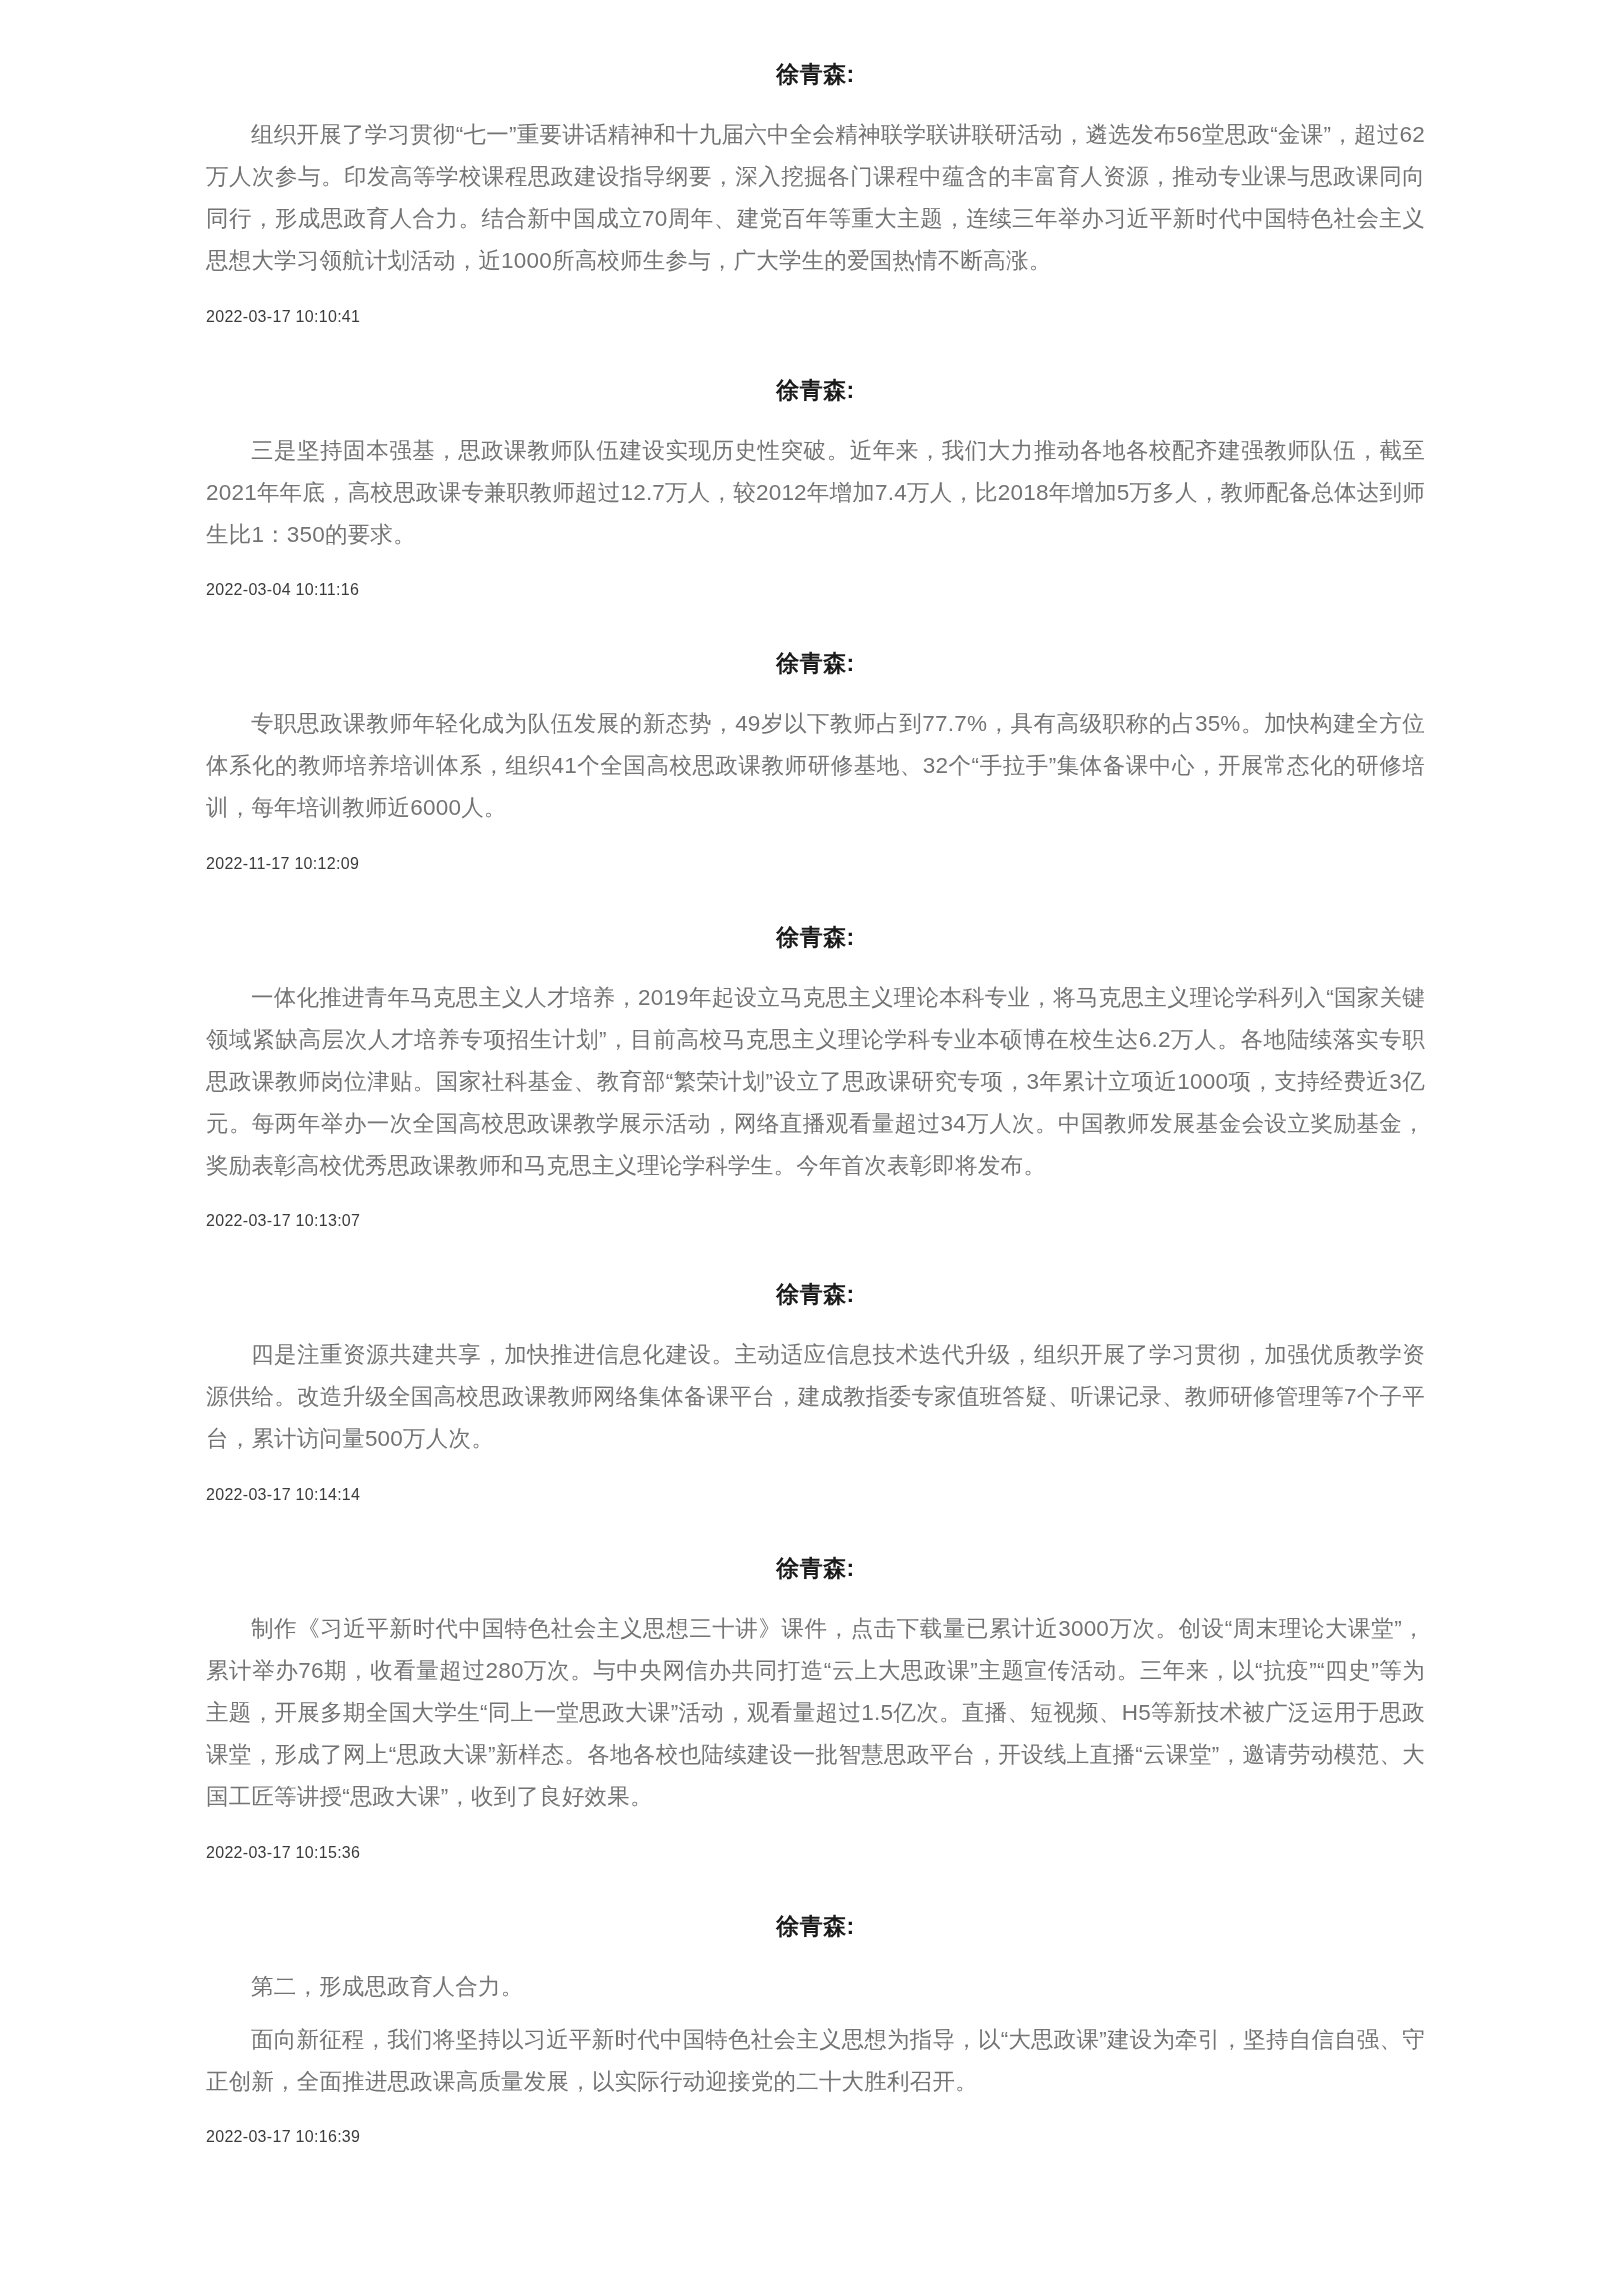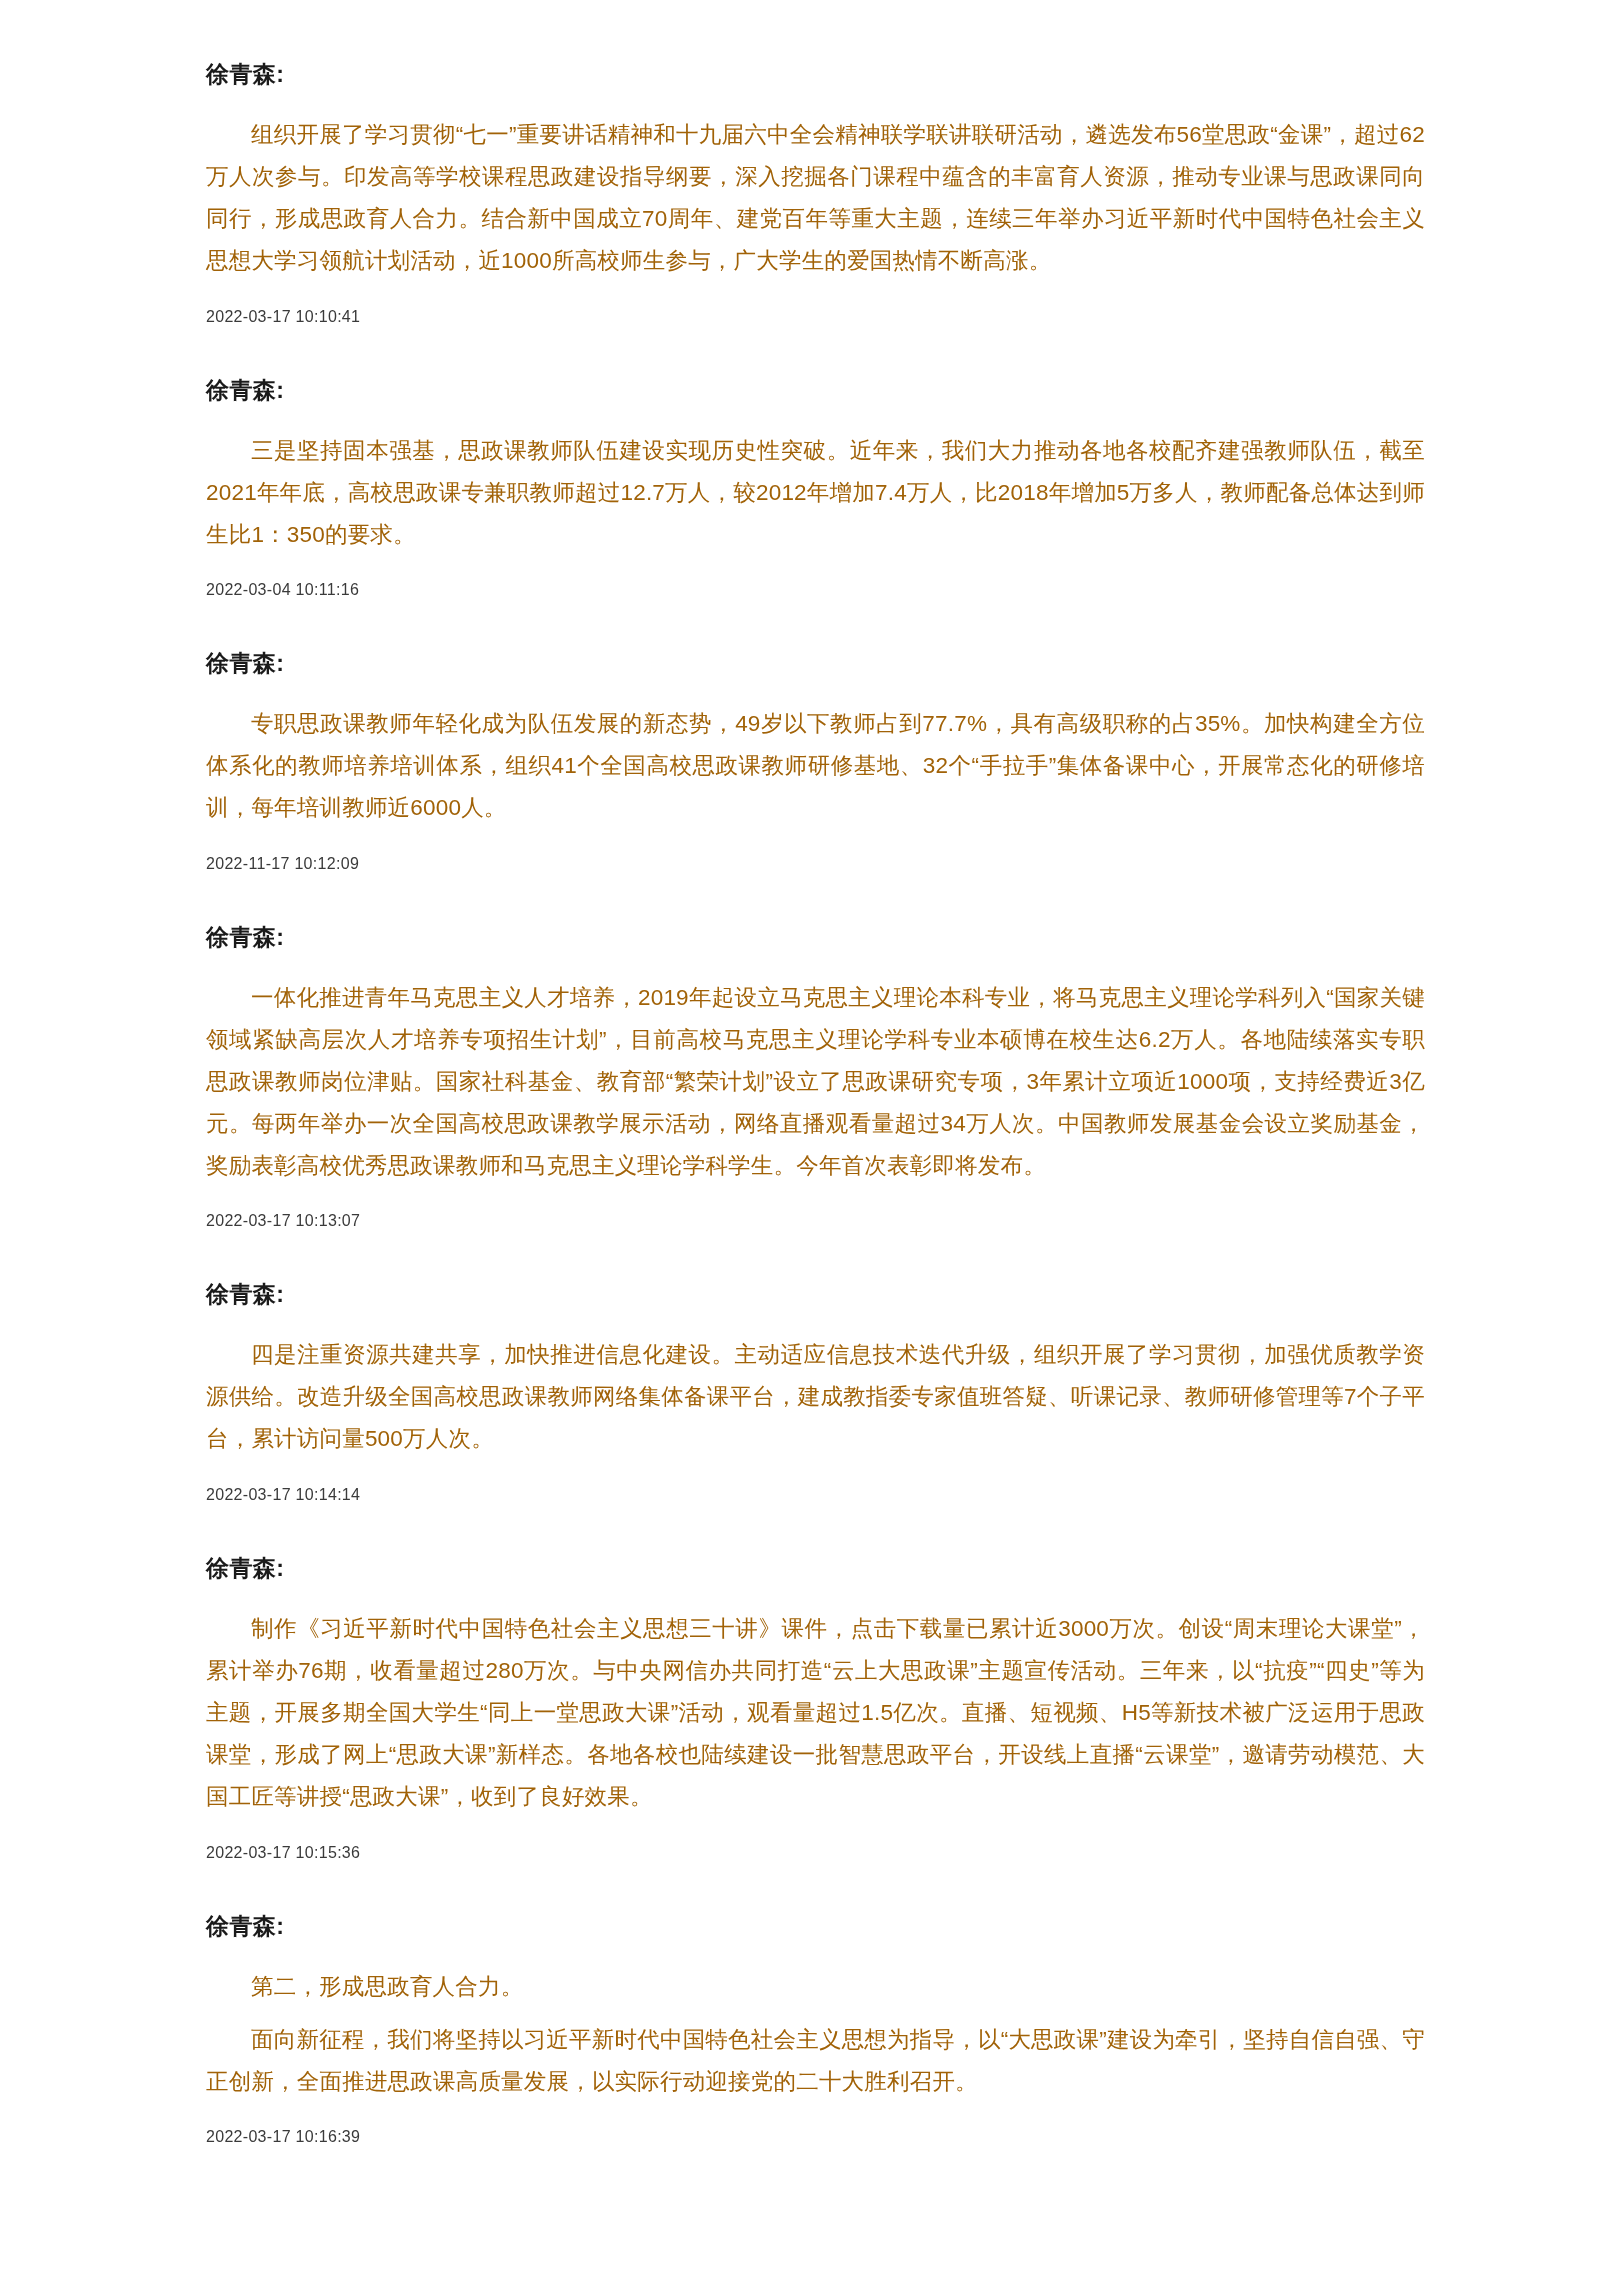--- a/index.html
+++ b/index.html
@@ -26,25 +26,26 @@
   .entry:last-child {
     margin-bottom: 0;
   }
   .speaker {
     font-size: 23px;
     font-weight: bold;
     color: #1a1a1a;
     letter-spacing: 0.4px;
     margin: 0 0 25.5px 0;
     line-height: 1.2;
+    text-align: center;
   }
   .para {
     font-size: 22.5px;
     line-height: 42px;
-    color: #a16207;
+    color: #737373;
     margin: 0 0 3.9px 0;
     text-indent: 45px;
     text-align: justify;
     text-justify: inter-ideograph;
     letter-spacing: 0.2px;
   }
   .para + .para {
     margin-top: 11px;
   }
   .timestamp {

